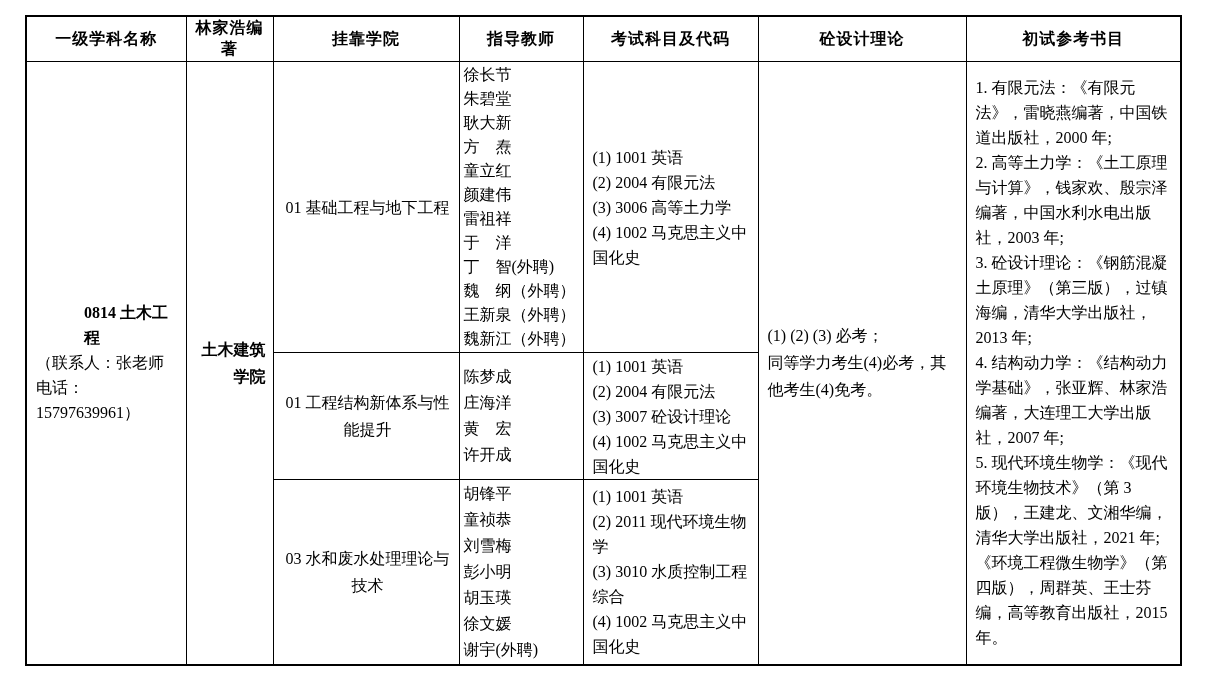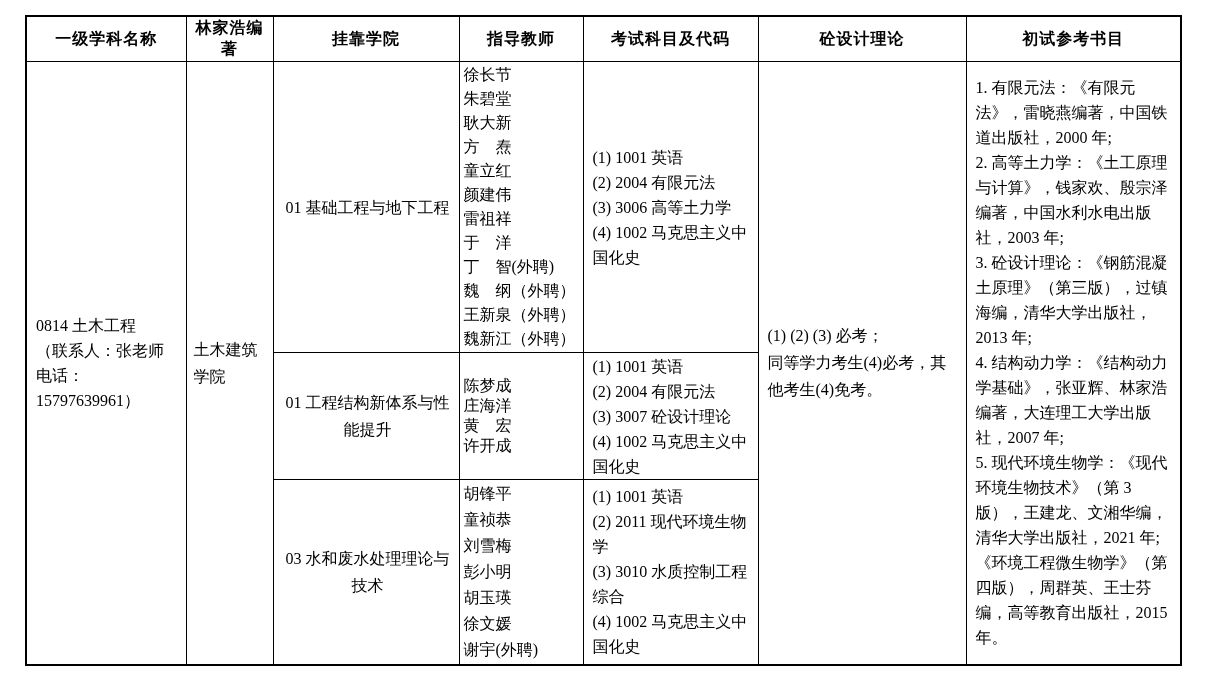--- a/index.html
+++ b/index.html
@@ -27,27 +27,27 @@
   tr.r1 { height: 291px; }
   tr.r2 { height: 127px; }
   tr.r3 { height: 185px; }
   th.hdr {
     font-weight: bold;
     text-align: center;
     font-size: 16px;
     letter-spacing: 1px;
   }
   .c-disc { padding: 0 6px 0 9px; line-height: 25px; }
-  .c-disc .d-name { font-weight: normal; }
+  .c-disc .d-name { font-weight: bold; margin-left: 48px; }
   .c-disc .d-contact { white-space: pre-line; font-weight: normal; }
-  .c-college { text-align: left; line-height: 27px; padding: 0 7px; }
+  .c-college { text-align: right; line-height: 27px; padding: 0 7px; font-weight: bold; }
   .c-dir  { padding: 0 8px 0 11px; line-height: 27px; text-align: center; }
   .c-adv  { text-align: left; white-space: pre-line; padding: 0 4px; }
   .r1 .c-adv { line-height: 24px; }
-  .r2 .c-adv { line-height: 20px; }
+  .r2 .c-adv { line-height: 26px; }
   .r3 .c-adv { line-height: 26px; }
   .c-exam { padding: 0 5px 0 9px; white-space: pre-line; line-height: 25px; margin-left: 34px; }
   .c-note { padding: 0 6px 0 9px; white-space: pre-line; line-height: 27px; }
   .c-books { padding: 2px 7px 2px 9px; white-space: pre-line; line-height: 25px; }
 </style>
 </head>
 <body>
 
 <div class="sheet">
   <table class="adm">

